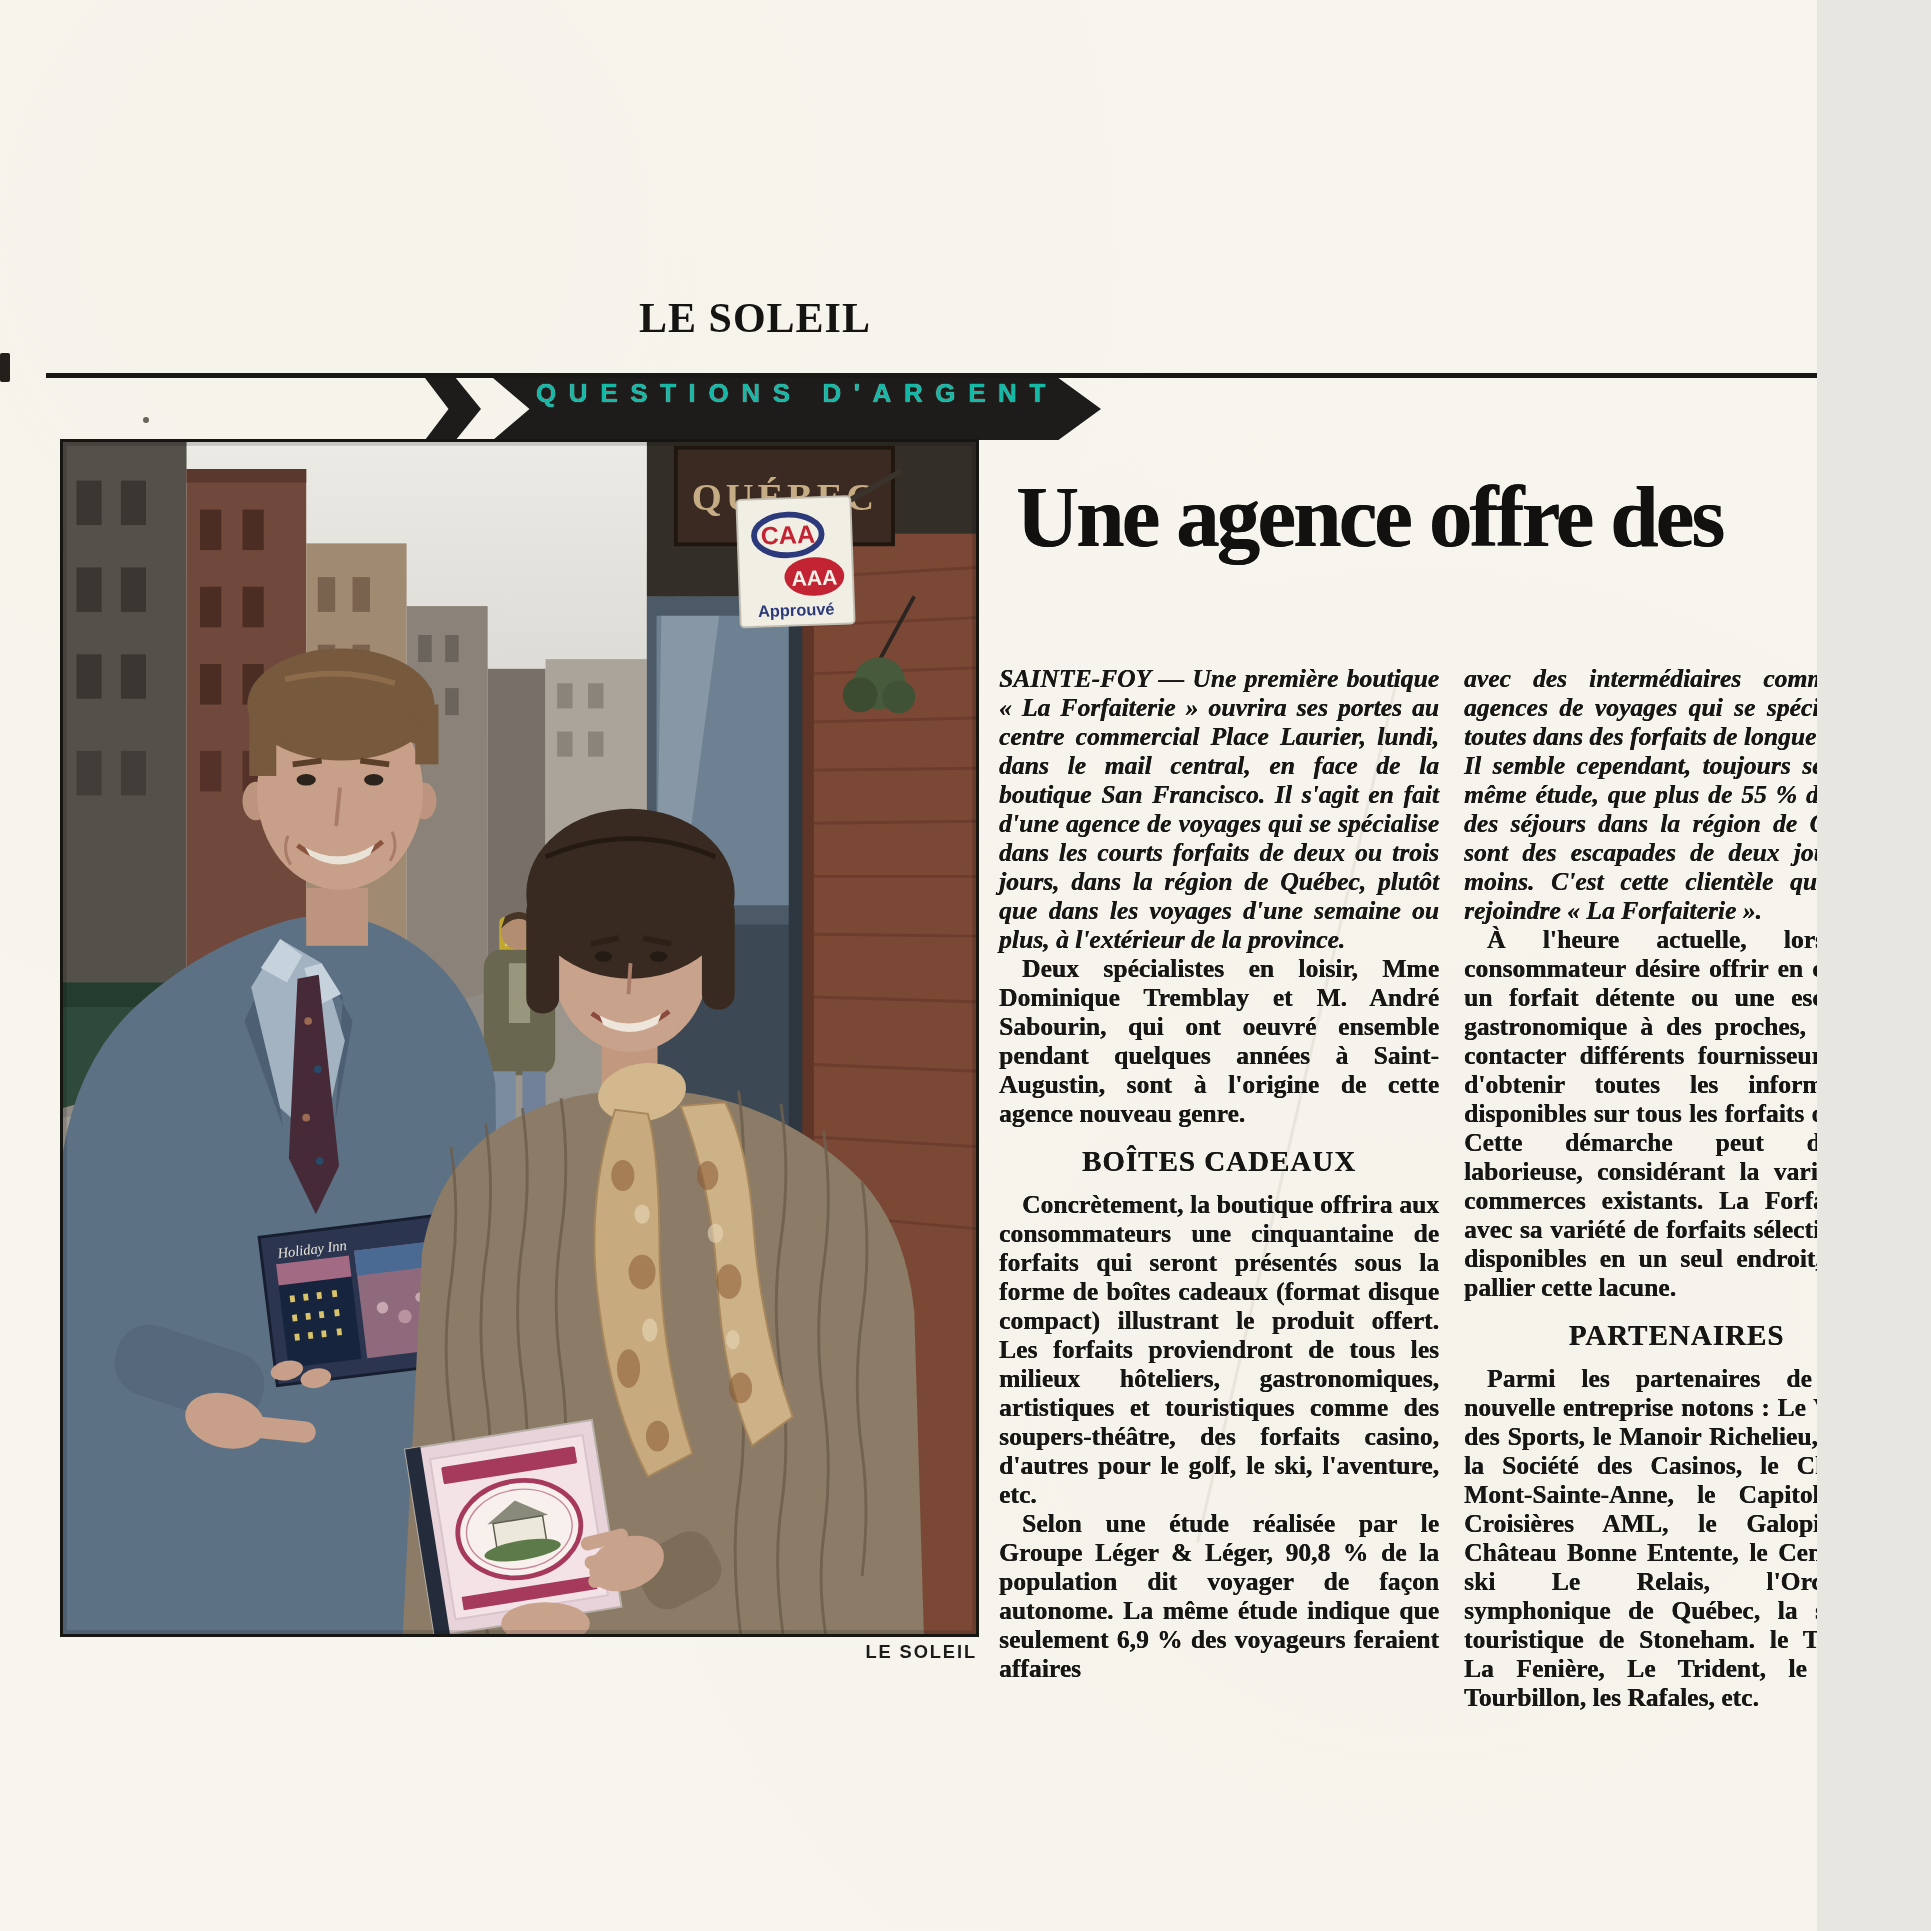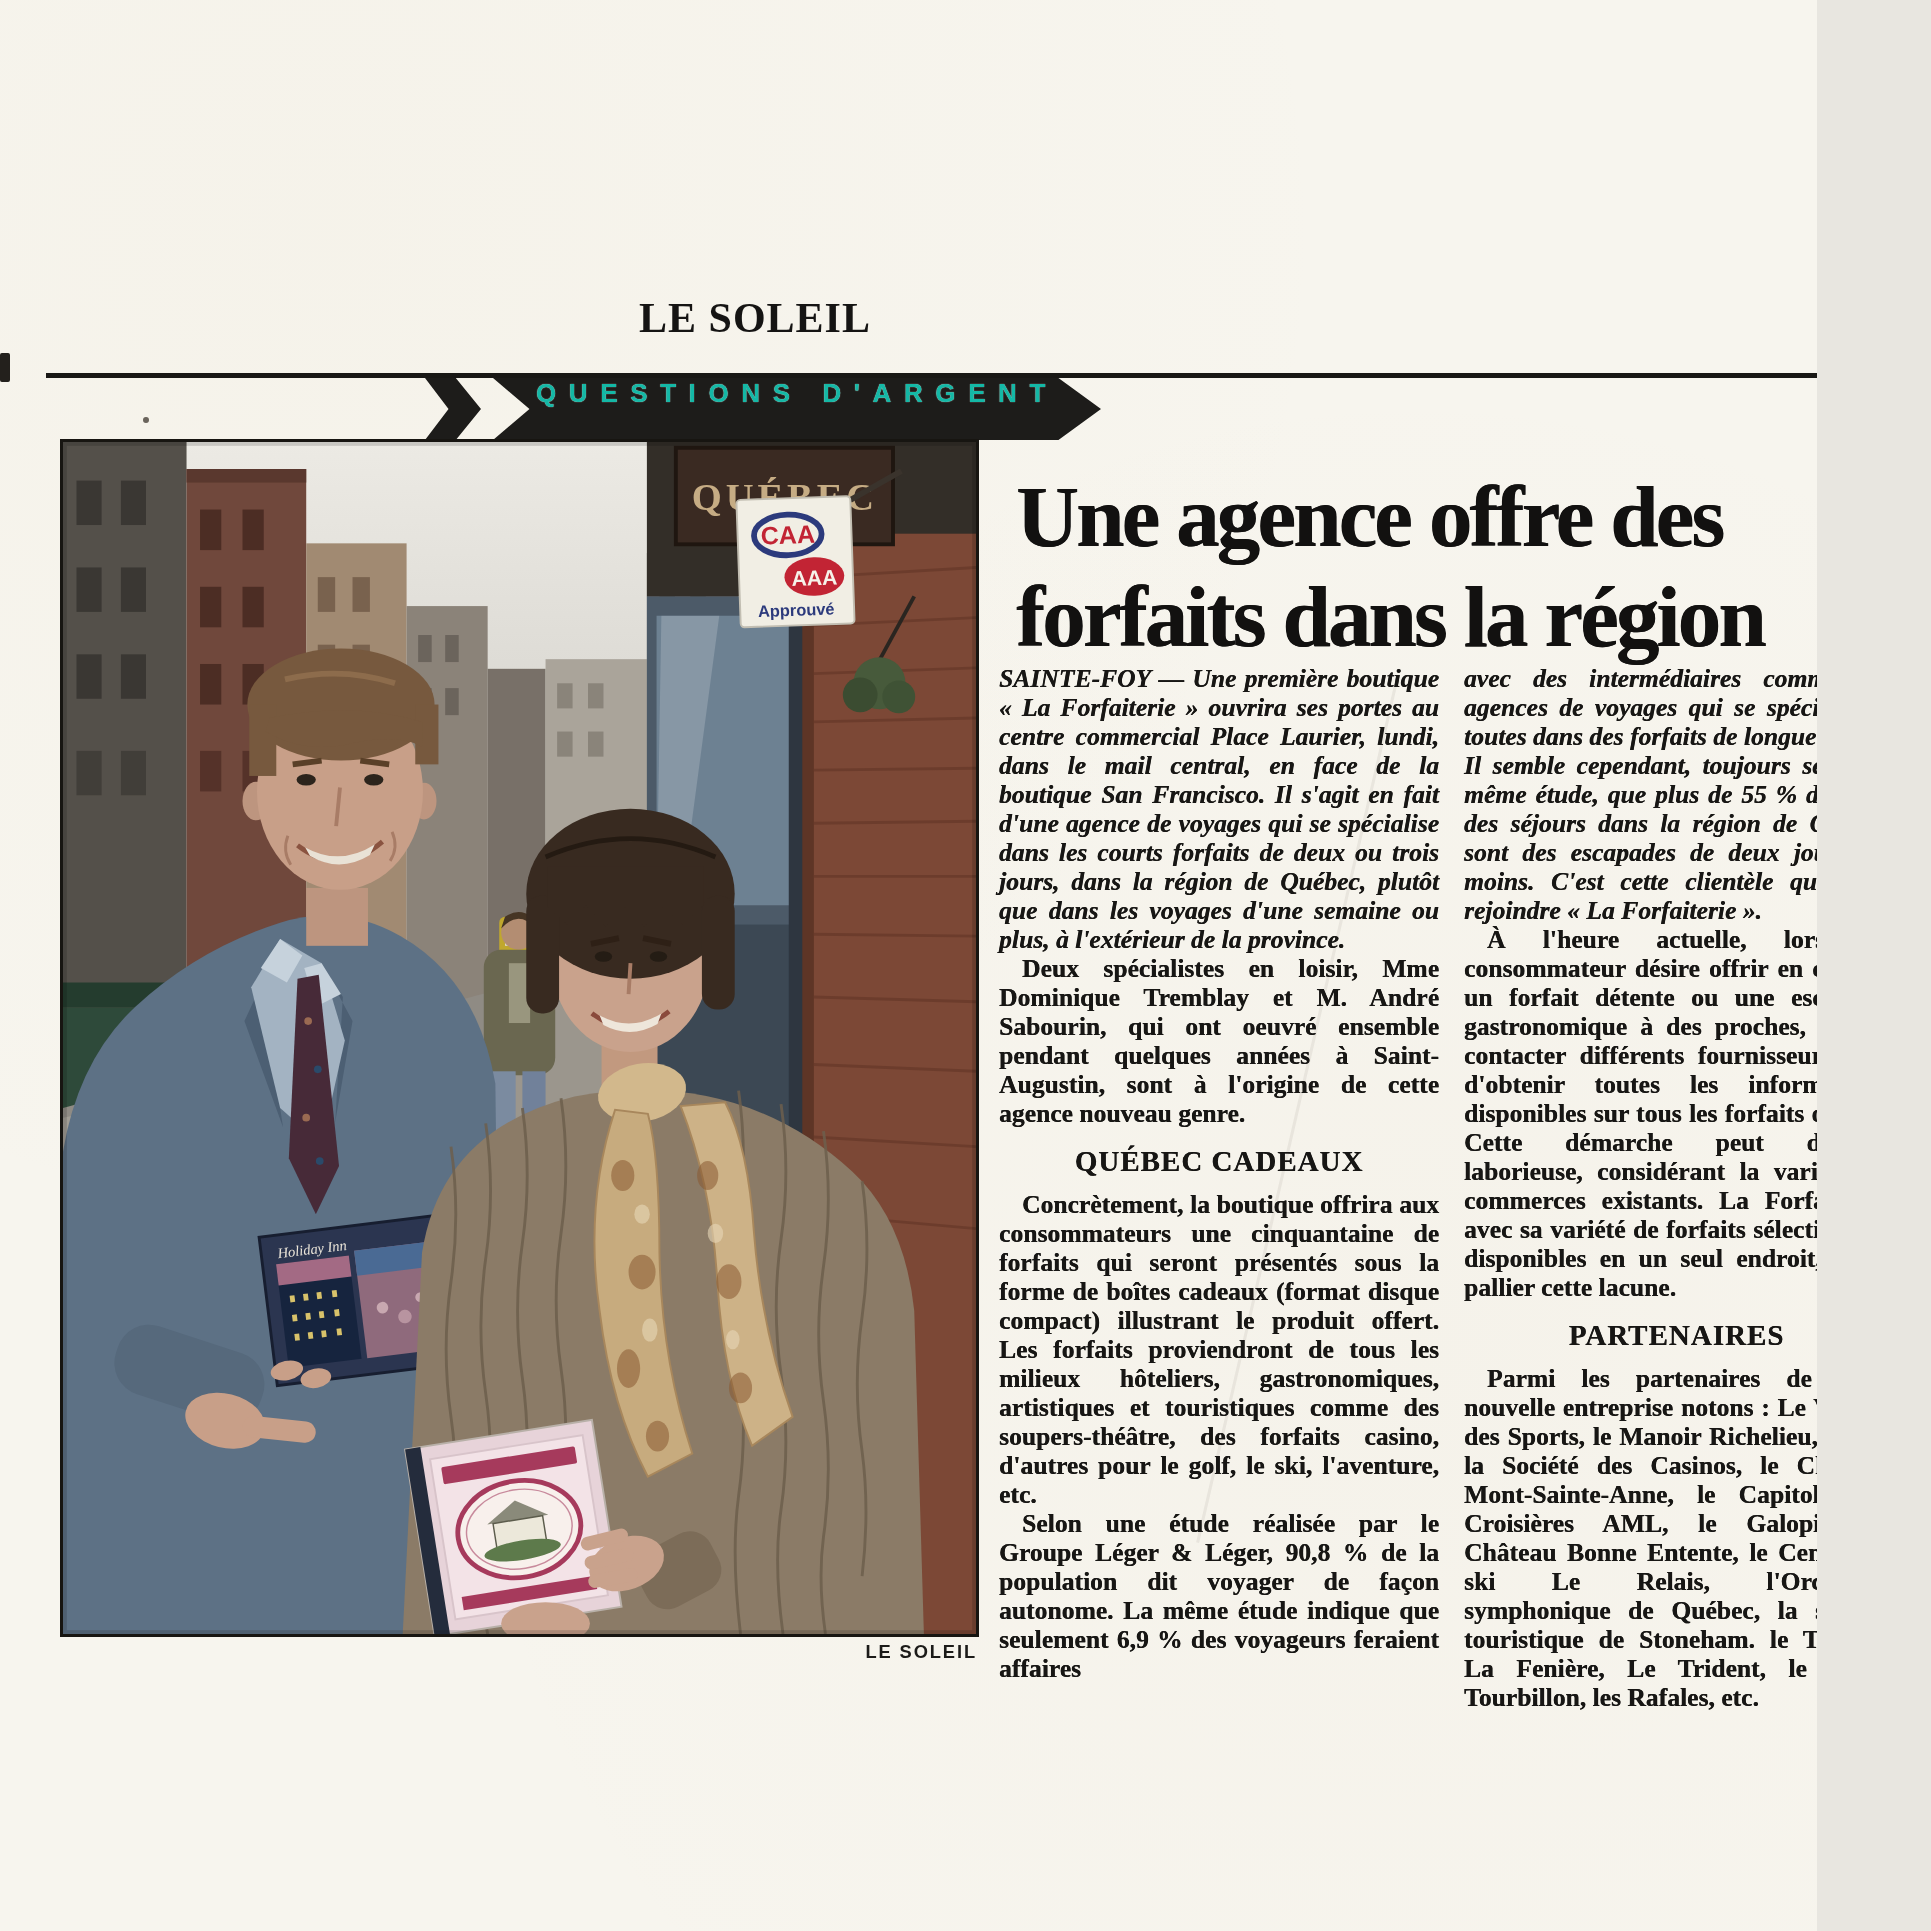--- a/index.html
+++ b/index.html
@@ -389,28 +389,27 @@
       </g>
 
       <rect x="2" y="2" width="942" height="1231" fill="none" stroke="#000000" stroke-opacity="0.15" stroke-width="4"></rect>
     </svg>
   </div>
 
   <div class="credit">LE SOLEIL</div>
 
   <div class="headline">
     <div>Une agence offre des</div>
-    <div>forfaits dans la région</div>
   </div>
 
   <div class="cols">
     <div class="col col-1">
       <p class="para noindent">SAINTE-FOY — Une première boutique « La Forfaiterie » ouvrira ses portes au centre commercial Place Laurier, lundi, dans le mail central, en face de la boutique San Francisco. Il s'agit en fait d'une agence de voyages qui se spécialise dans les courts forfaits de deux ou trois jours, dans la région de Québec, plutôt que dans les voyages d'une semaine ou plus, à l'extérieur de la province.</p>
       <p class="para">Deux spécialistes en loisir, Mme Dominique Tremblay et M. André Sabourin, qui ont oeuvré ensemble pendant quelques années à Saint-Augustin, sont à l'origine de cette agence nouveau genre.</p>
-      <p class="para subhead">QUÉBEC CADEAUX</p>
+      <p class="para subhead">BOÎTES CADEAUX</p>
       <p class="para">Concrètement, la boutique offrira aux consommateurs une cinquantaine de forfaits qui seront présentés sous la forme de boîtes cadeaux (format disque compact) illustrant le produit offert. Les forfaits proviendront de tous les milieux hôteliers, gastronomiques, artistiques et touristiques comme des soupers-théâtre, des forfaits casino, d'autres pour le golf, le ski, l'aventure, etc.</p>
       <p class="para">Selon une étude réalisée par le Groupe Léger &amp; Léger, 90,8 % de la population dit voyager de façon autonome. La même étude indique que seulement 6,9 % des voyageurs feraient affaires</p>
     </div>
     <div class="col col-2">
       <p class="para noindent">avec des intermédiaires comme les agences de voyages qui se spécialisent toutes dans des forfaits de longue durée. Il semble cependant, toujours selon la même étude, que plus de 55 % du total des séjours dans la région de Québec sont des escapades de deux jours ou moins. C'est cette clientèle que veut rejoindre « La Forfaiterie ».</p>
       <p class="para">À l'heure actuelle, lorsqu'un consommateur désire offrir en cadeau un forfait détente ou une escapade gastronomique à des proches, il doit contacter différents fournisseurs afin d'obtenir toutes les informations disponibles sur tous les forfaits offerts. Cette démarche peut devenir laborieuse, considérant la variété de commerces existants. La Forfaiterie, avec sa variété de forfaits sélectionnés, disponibles en un seul endroit, vient pallier cette lacune.</p>
       <p class="para subhead">PARTENAIRES</p>
       <p class="para">Parmi les partenaires de cette nouvelle entreprise notons : Le Village des Sports, le Manoir Richelieu, Imax, la Société des Casinos, le Château Mont-Sainte-Anne, le Capitole, les Croisières AML, le Galopin, le Château Bonne Entente, le Centre de ski Le Relais, l'Orchestre symphonique de Québec, la station touristique de Stoneham. le Théâtre La Fenière, Le Trident, le Mont Tourbillon, les Rafales, etc.</p>
     </div>
   </div>

